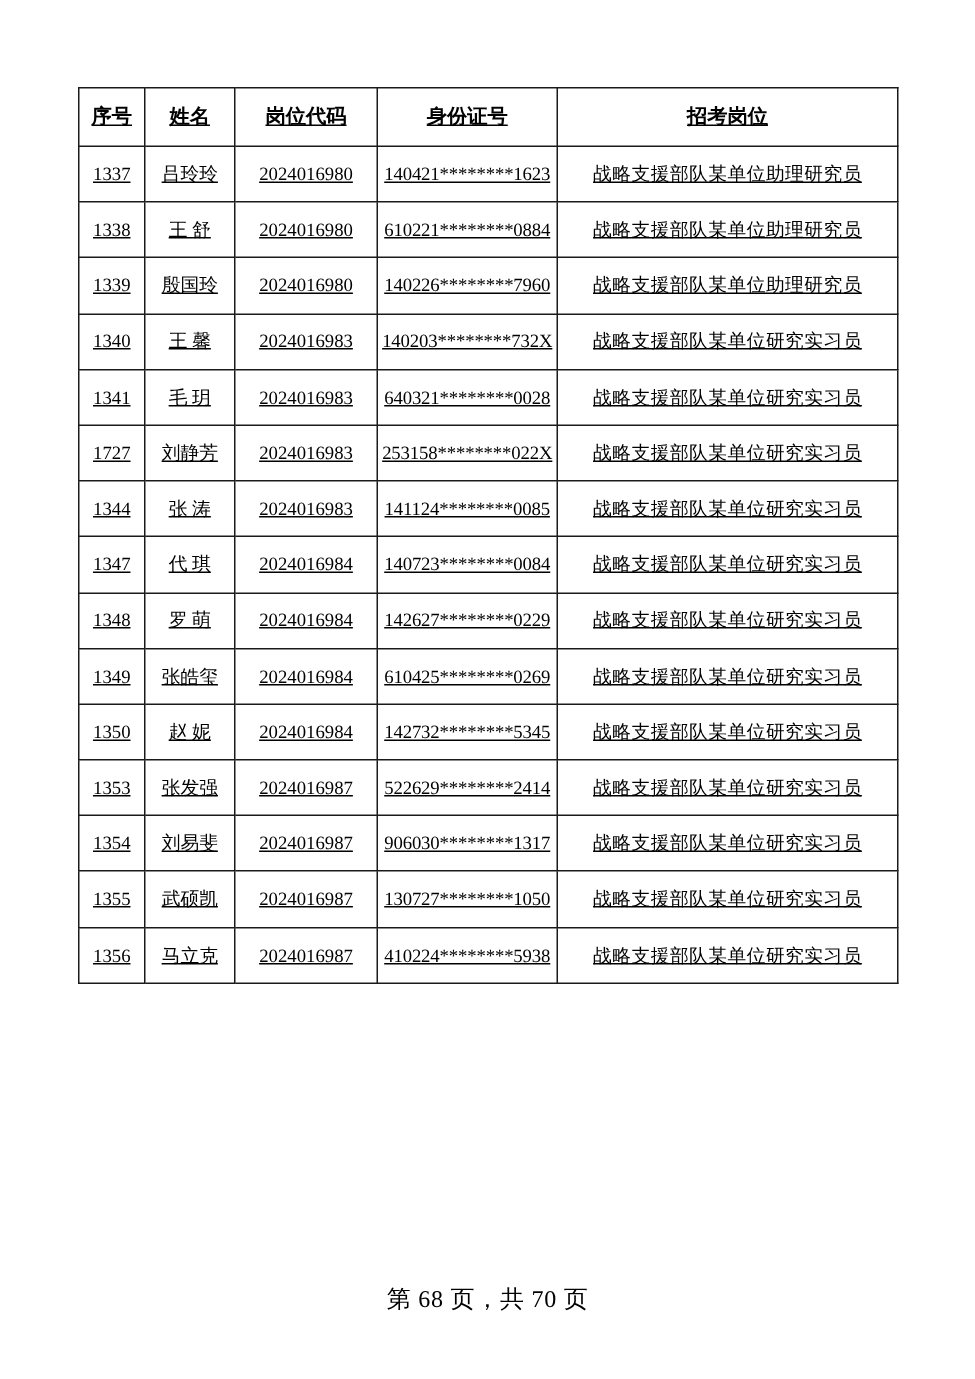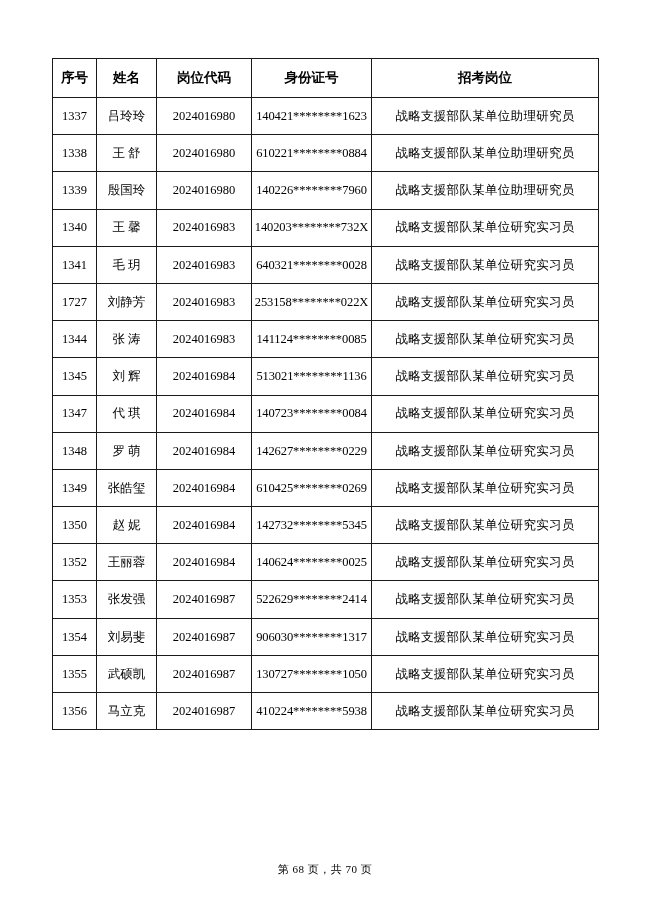--- a/index.html
+++ b/index.html
@@ -18,20 +18,21 @@
     position: relative;
     width: 650px;
     height: 919px;
     box-sizing: border-box;
     padding: 58px 52px 0 52px;
   }
   table.roster {
     width: 546px;
     border-collapse: collapse;
     table-layout: fixed;
+    text-decoration: underline;
   }
   table.roster th,
   table.roster td {
     border: 1px solid #1a1a1a;
     text-align: center;
     vertical-align: middle;
     padding: 0;
     height: 36.2px;
     font-size: 12.5px;
     line-height: 1.15;
@@ -64,21 +65,21 @@
   td.job {
     font-size: 12.5px;
     letter-spacing: 0.3px;
   }
   .footer {
     position: absolute;
     left: 0;
     right: 0;
     bottom: 42px;
     text-align: center;
-    font-size: 11px;
+    font-size: 16px;
     letter-spacing: 0.5px;
   }
 </style>
 </head>
 <body>
 
 <div class="page">
   <table class="roster">
     <colgroup>
       <col class="c-idx">
@@ -140,27 +141,20 @@
           <td class="job">战略支援部队某单位研究实习员</td>
         </tr>
         <tr>
           <td class="idx">1344</td>
           <td class="name">张 涛</td>
           <td class="post">2024016983</td>
           <td class="idnum">141124********0085</td>
           <td class="job">战略支援部队某单位研究实习员</td>
         </tr>
         <tr>
-          <td class="idx">1345</td>
-          <td class="name">刘 辉</td>
-          <td class="post">2024016984</td>
-          <td class="idnum">513021********1136</td>
-          <td class="job">战略支援部队某单位研究实习员</td>
-        </tr>
-        <tr>
           <td class="idx">1347</td>
           <td class="name">代 琪</td>
           <td class="post">2024016984</td>
           <td class="idnum">140723********0084</td>
           <td class="job">战略支援部队某单位研究实习员</td>
         </tr>
         <tr>
           <td class="idx">1348</td>
           <td class="name">罗 萌</td>
           <td class="post">2024016984</td>
@@ -175,27 +169,20 @@
           <td class="job">战略支援部队某单位研究实习员</td>
         </tr>
         <tr>
           <td class="idx">1350</td>
           <td class="name">赵 妮</td>
           <td class="post">2024016984</td>
           <td class="idnum">142732********5345</td>
           <td class="job">战略支援部队某单位研究实习员</td>
         </tr>
         <tr>
-          <td class="idx">1352</td>
-          <td class="name">王丽蓉</td>
-          <td class="post">2024016984</td>
-          <td class="idnum">140624********0025</td>
-          <td class="job">战略支援部队某单位研究实习员</td>
-        </tr>
-        <tr>
           <td class="idx">1353</td>
           <td class="name">张发强</td>
           <td class="post">2024016987</td>
           <td class="idnum">522629********2414</td>
           <td class="job">战略支援部队某单位研究实习员</td>
         </tr>
         <tr>
           <td class="idx">1354</td>
           <td class="name">刘易斐</td>
           <td class="post">2024016987</td>

